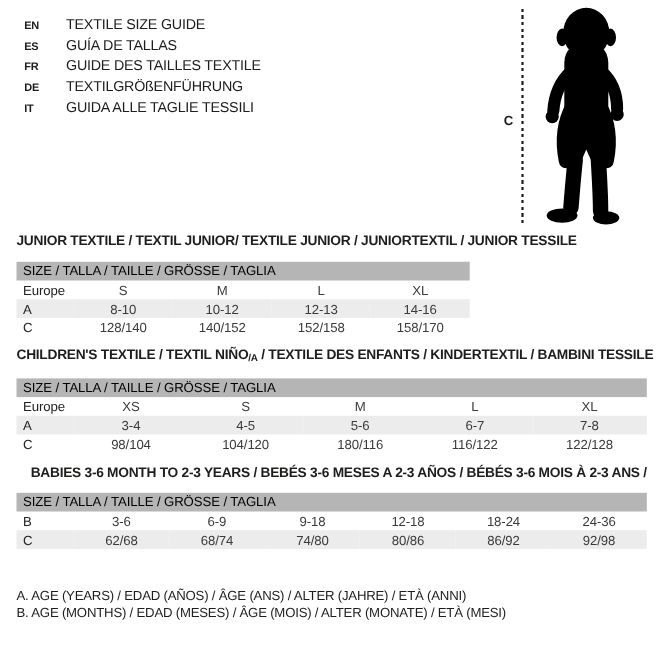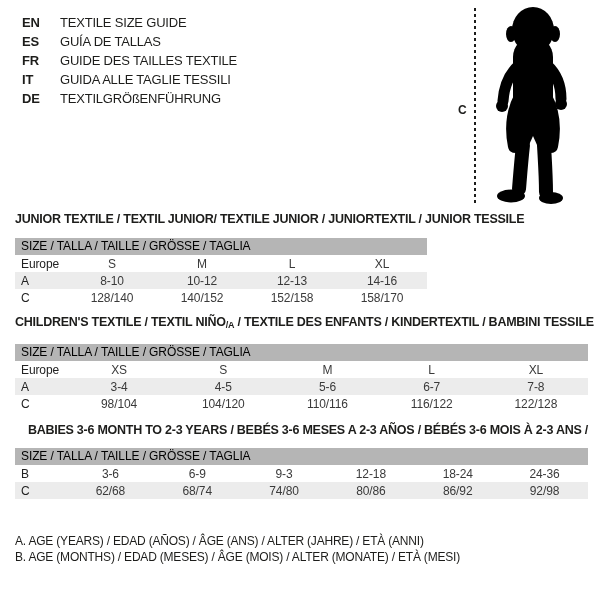--- a/index.html
+++ b/index.html
@@ -6,21 +6,21 @@
   html,body { background:#ffffff; }
   body {
     width:600px; height:600px; position:relative; overflow:hidden;
     font-family:"Liberation Sans", sans-serif; color:#1d1d1b;
   }
   .page { position:absolute; inset:0; background:#fff; }
 
   
   .lang-header { position:absolute; top:12px; left:22px; }
   .lang-row { height:19px; line-height:19px; white-space:nowrap; }
-  .lang-code { display:inline-block; width:38px; font-size:13px; font-weight:bold; letter-spacing:-0.2px; }
+  .lang-code { display:inline-block; width:38px; font-size:10px; font-weight:bold; letter-spacing:-0.2px; }
   .lang-label { font-size:13px; font-weight:normal; letter-spacing:-0.2px; }
 
   
   .measure-line {
     position:absolute; left:474px; top:8px; width:2px; height:198px;
     background-image:repeating-linear-gradient(to bottom, #1d1d1b 0 3px, transparent 3px 6px);
   }
   .measure-label { position:absolute; left:458px; top:103px; font-size:12px; font-weight:bold; }
   .baby-svg { position:absolute; left:481px; top:5px; width:100px; height:202px; }
 
@@ -60,24 +60,24 @@
     <div class="lang-row">
       <span class="lang-code">EN</span><span class="lang-label">TEXTILE SIZE GUIDE</span>
     </div>
     <div class="lang-row">
       <span class="lang-code">ES</span><span class="lang-label">GUÍA DE TALLAS</span>
     </div>
     <div class="lang-row">
       <span class="lang-code">FR</span><span class="lang-label">GUIDE DES TAILLES TEXTILE</span>
     </div>
     <div class="lang-row">
+      <span class="lang-code">DE</span><span class="lang-label">TEXTILGRÖßENFÜHRUNG</span>
+    </div>
+    <div class="lang-row">
       <span class="lang-code">IT</span><span class="lang-label">GUIDA ALLE TAGLIE TESSILI</span>
-    </div>
-    <div class="lang-row">
-      <span class="lang-code">DE</span><span class="lang-label">TEXTILGRÖßENFÜHRUNG</span>
     </div>
   </div>
 
   <div class="measure-line"></div>
   <div class="measure-label">C</div>
   <svg class="baby-svg" viewBox="0 0 100 202" xmlns="http://www.w3.org/2000/svg">
     <g fill="#000">
 
       <line x1="52" y1="52" x2="52" y2="100" stroke="#000" stroke-width="40" stroke-linecap="round"></line>
 
@@ -165,21 +165,21 @@
           <td>3-4</td>
           <td>4-5</td>
           <td>5-6</td>
           <td>6-7</td>
           <td>7-8</td>
         </tr>
         <tr>
           <th>C</th>
           <td>98/104</td>
           <td>104/120</td>
-          <td>110/116</td>
+          <td>180/116</td>
           <td>116/122</td>
           <td>122/128</td>
         </tr>
       </tbody>
     </table>
   </section>
 
   <section class="size-section sec-babies">
     <h2 class="tbl-title">
       <div>BABIES 3-6 MONTH TO 2-3 YEARS / BEBÉS 3-6 MESES A 2-3 AÑOS / BÉBÉS 3-6 MOIS À 2-3 ANS /</div>
@@ -193,21 +193,21 @@
           <col>
           <col>
           <col>
           <col>
         </colgroup>
       <tbody>
         <tr>
           <th>B</th>
           <td>3-6</td>
           <td>6-9</td>
-          <td>9-3</td>
+          <td>9-18</td>
           <td>12-18</td>
           <td>18-24</td>
           <td>24-36</td>
         </tr>
         <tr>
           <th>C</th>
           <td>62/68</td>
           <td>68/74</td>
           <td>74/80</td>
           <td>80/86</td>

